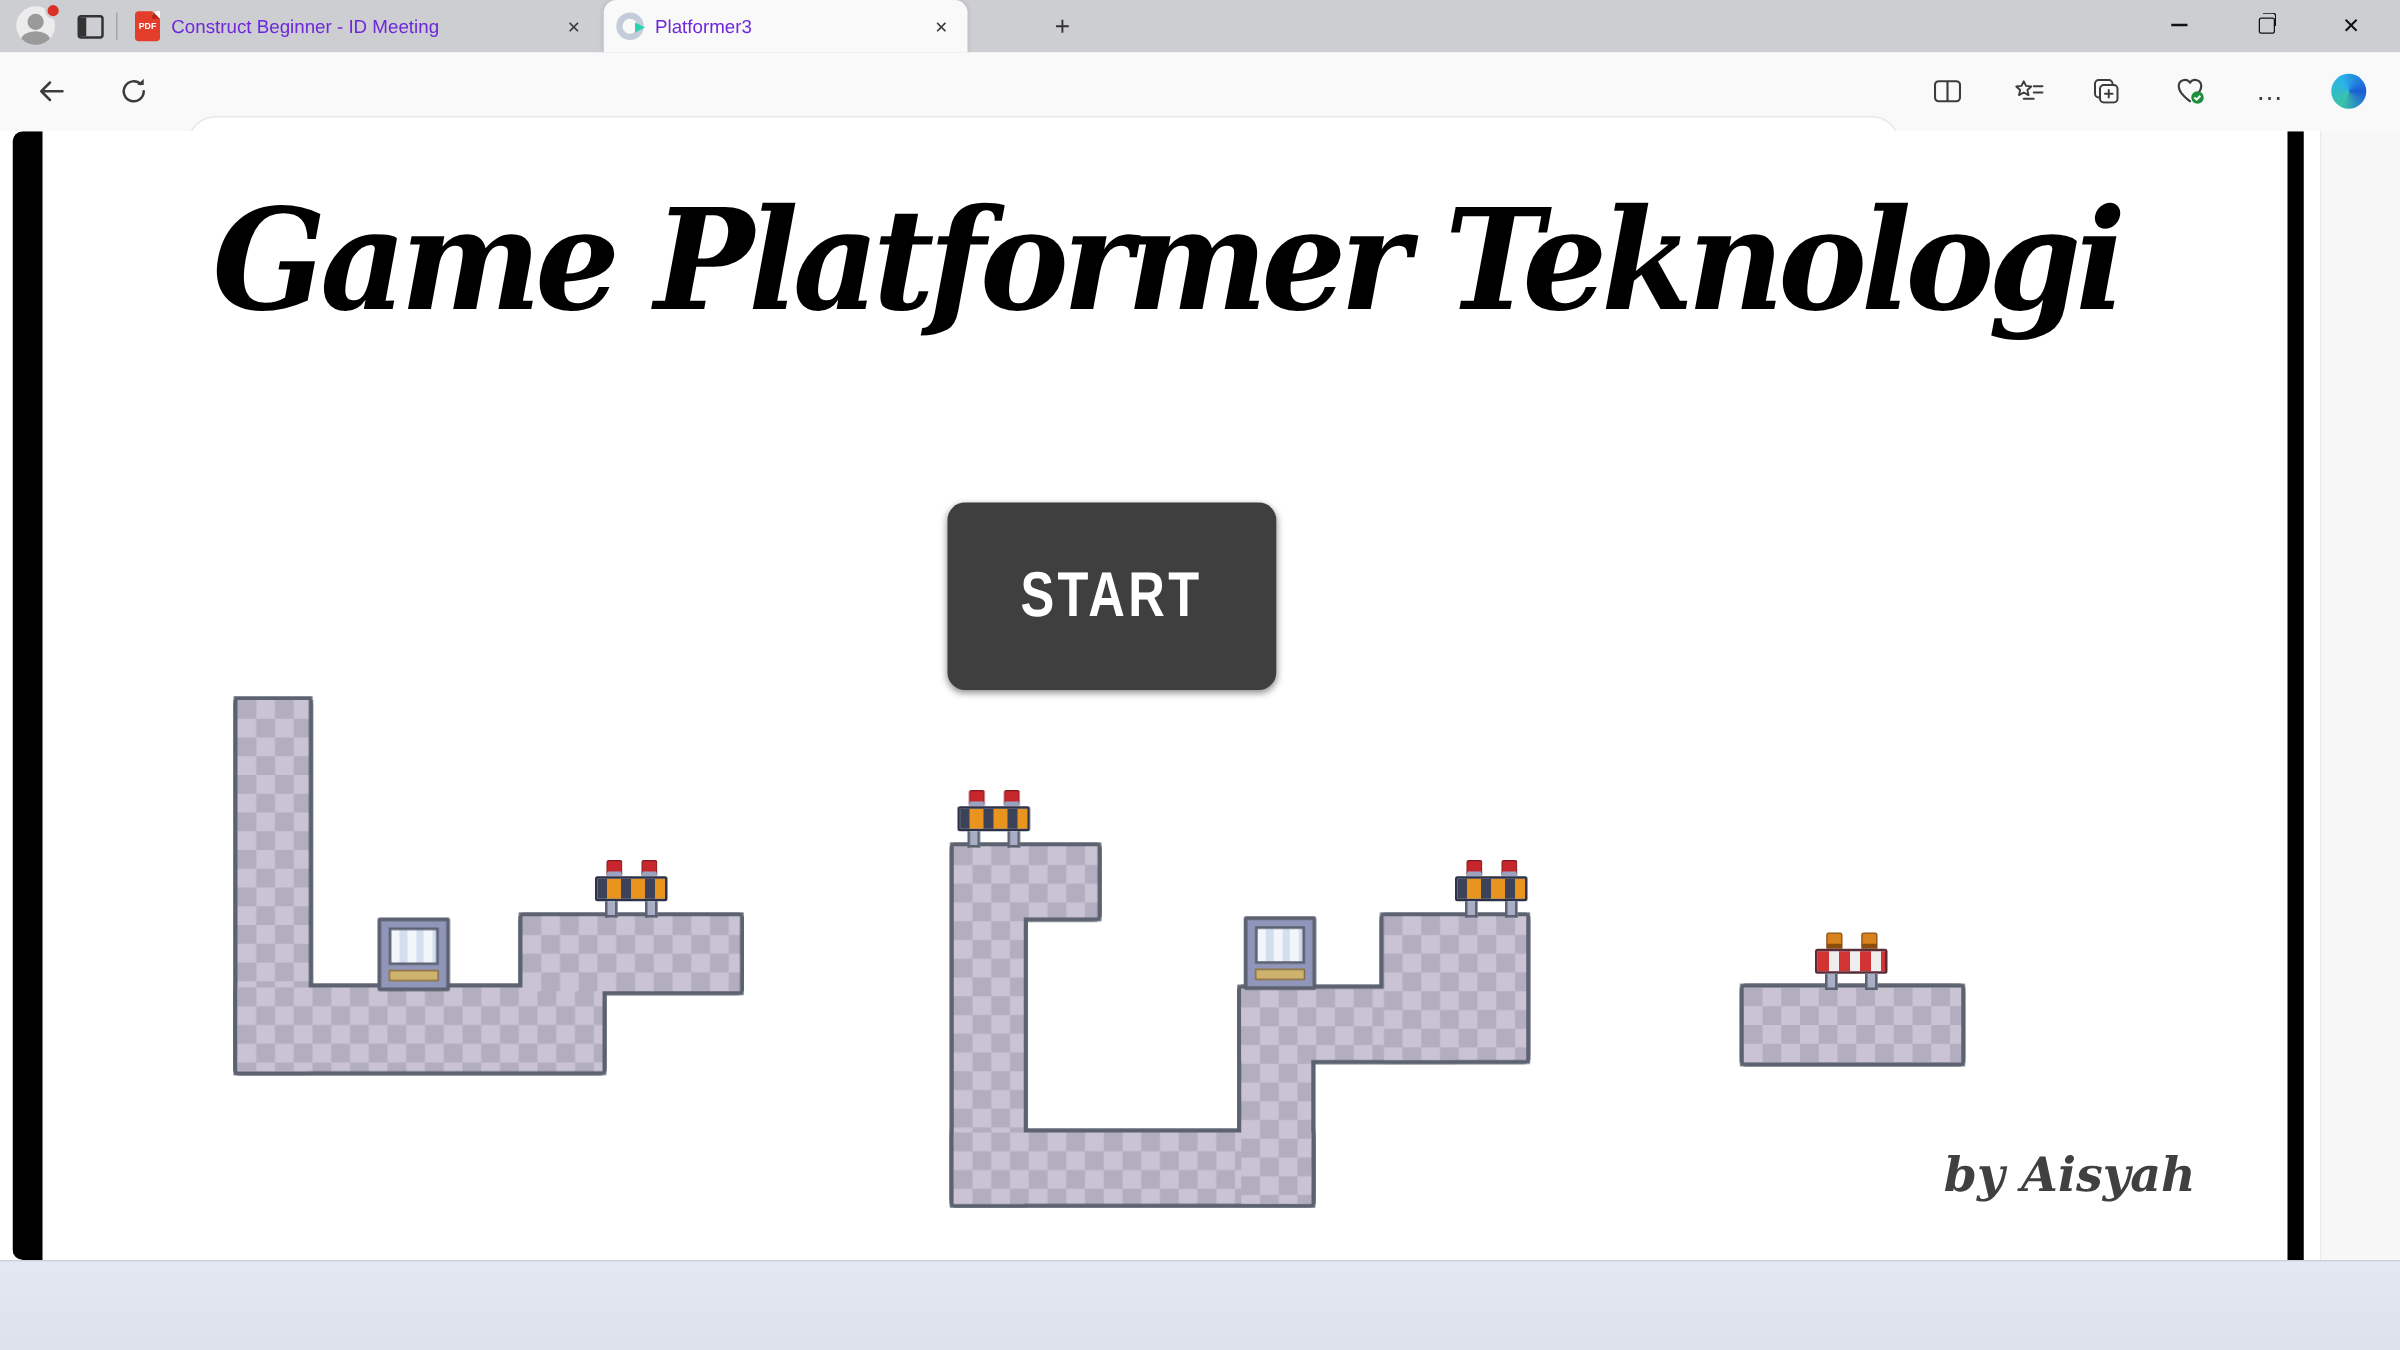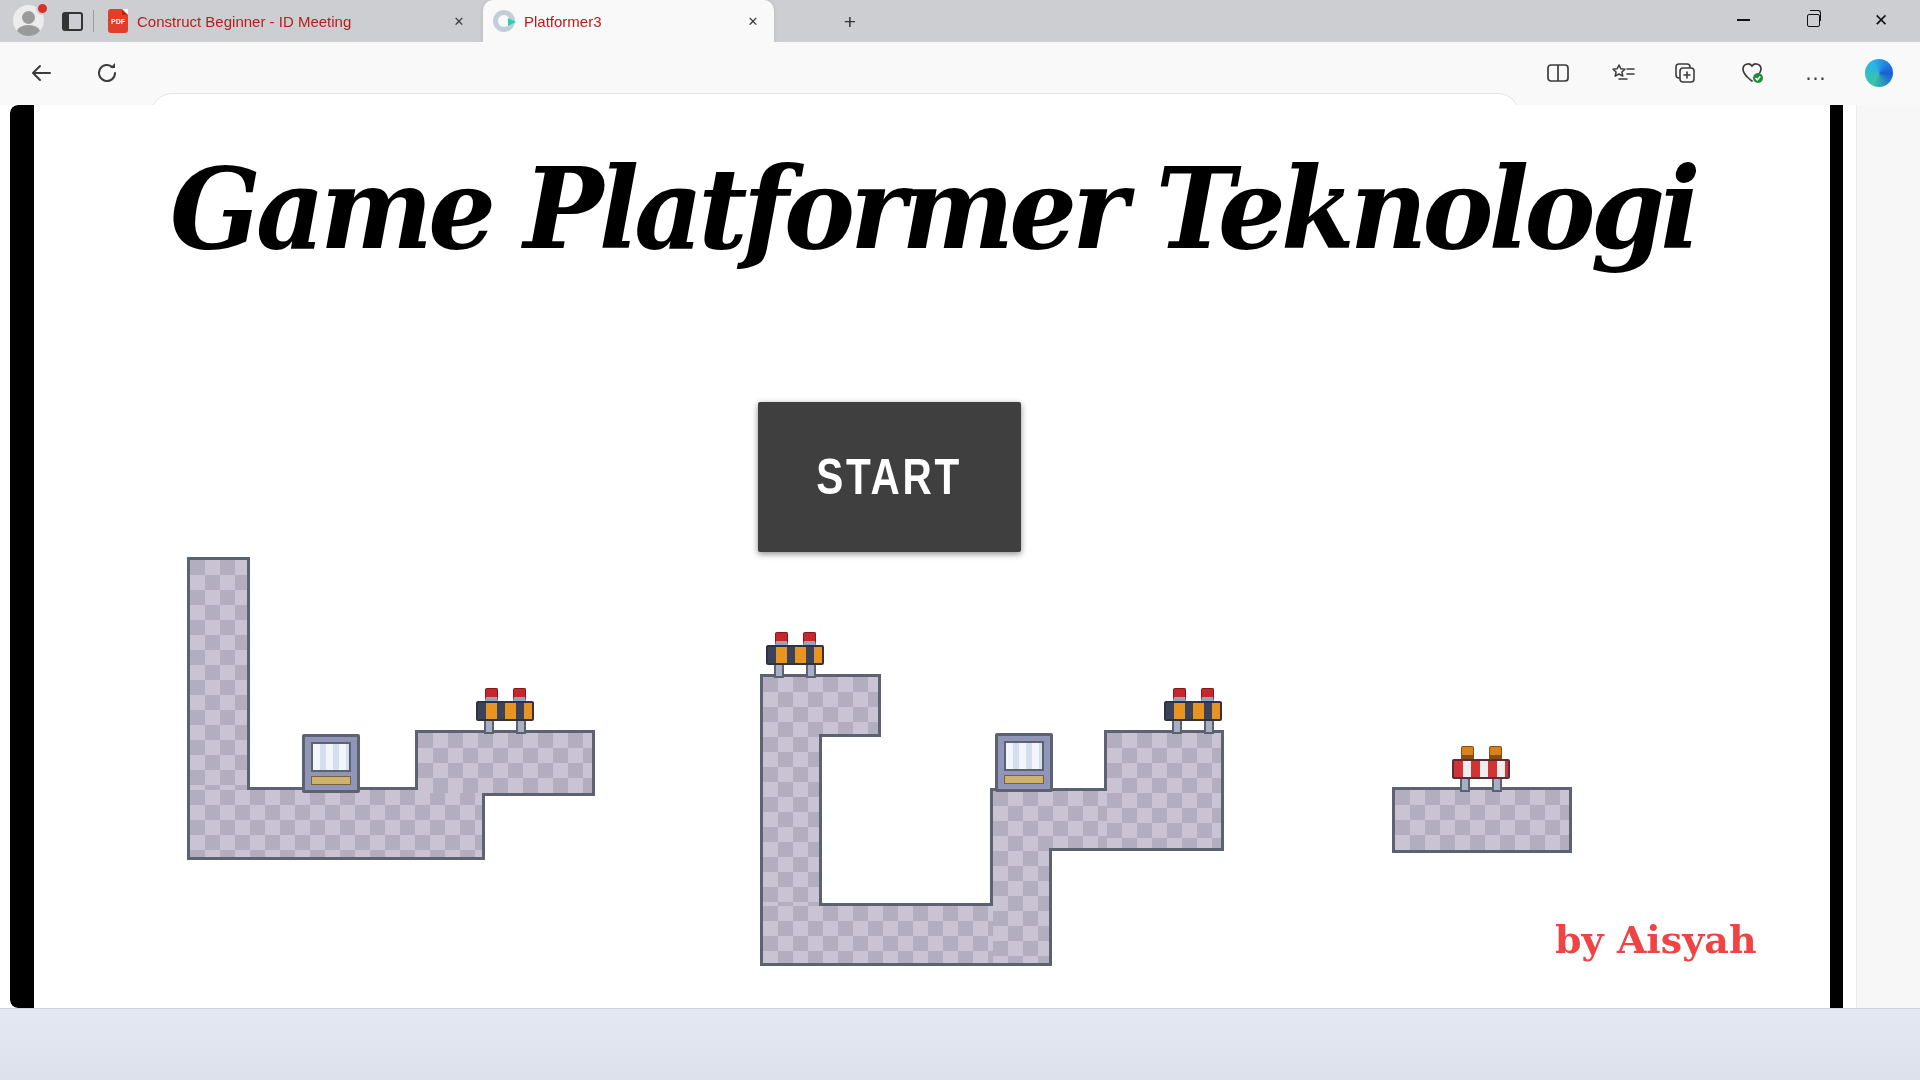--- a/index.html
+++ b/index.html
@@ -14,21 +14,21 @@
   #avatar .head{position:absolute;left:9px;top:6px;width:13px;height:13px;border-radius:50%;background:#9a9a9a}
   #avatar .body{position:absolute;left:4px;top:20px;width:23px;height:14px;border-radius:50%;background:#9a9a9a}
   #avatar-dot{left:36px;top:2px;width:9px;height:9px;border-radius:50%;background:#d93025;border:2px solid #cdced1}
   #tab-actions{left:60px;top:9px;width:24px;height:24px}
   .pane-icon{width:17px;height:15px;border:2px solid #333;border-radius:3px;position:relative}
   .pane-icon::before{content:"";position:absolute;left:0;top:0;bottom:0;width:5px;background:#333}
   .tab-divider{left:93px;top:10px;width:1px;height:22px;background:#9a9b9e}
   .tab{top:0;height:42px;display:flex;align-items:center;gap:9px;padding:0 10px;box-sizing:border-box}
   #tab1{left:98px;width:382px}
   #tab2{left:483px;width:291px;background:#f9f9fa;border-radius:10px 10px 0 0;box-shadow:0 0 4px rgba(0,0,0,.12)}
-  .tab-title{font-size:15px;color:#b91c1c;white-space:nowrap;overflow:hidden;flex:1}
+  .tab-title{font-size:15px;color:#6d28d9;white-space:nowrap;overflow:hidden;flex:1}
   #tab1 .tab-title{-webkit-mask-image:linear-gradient(90deg,#000 82%,transparent 98%);mask-image:linear-gradient(90deg,#000 82%,transparent 98%)}
   .tab-close{width:22px;height:22px;border-radius:4px;font-size:13px;color:#3a3a3a;flex:none}
   .pdf-ic{width:20px;height:24px;background:#e33e2b;border-radius:3px;color:#fff;font-size:7px;font-weight:bold;flex:none;position:relative}
   .pdf-ic::after{content:"";position:absolute;right:0;top:0;border:3px solid #fff;border-left-color:#b82617;border-bottom-color:#b82617}
   .construct-ic{width:22px;height:22px;border-radius:50%;background:#c3cdd9;flex:none;position:relative}
   .construct-ic::before{content:"";position:absolute;left:5px;top:5px;width:12px;height:12px;border-radius:50%;background:#f9f9fa}
   .construct-ic::after{content:"";position:absolute;right:-1px;top:8px;border-left:8px solid #29d3b0;border-top:4px solid transparent;border-bottom:4px solid transparent}
   #new-tab{left:836px;top:8px;width:28px;height:28px;font-size:21px;color:#333;border-radius:6px}
   .winbtn{top:0;width:46px;height:40px}
   #win-min{left:1720px}#win-max{left:1790px}#win-close{left:1858px;font-size:17px;color:#111}
@@ -53,24 +53,24 @@
   #sidebar{left:1856px;top:105px;width:64px;height:903px;background:#f7f7f8;border-left:1px solid #ebebee}
   .copilot-ic{border-radius:50%;background:conic-gradient(from 210deg,#3ac4a8,#2bb3e8,#1b5cd6,#3ac4a8)}
 
   
   #viewport{left:10px;top:105px;width:1846px;height:903px;background:#fff;border-radius:8px 0 0 8px;overflow:hidden}
   .blackbar{top:0;height:903px;background:#000}
   #bar-l{left:0;width:24px;border-radius:8px 0 0 8px}
   #bar-r{left:1820px;width:13px}
   #game-title{left:0;top:38px;width:1846px;text-align:center;font-family:"DejaVu Serif",serif;font-style:italic;font-weight:bold;
               font-size:112px;letter-spacing:-5px;color:#000;transform:scaleX(.95);white-space:nowrap}
-  #start-btn{left:748px;top:297px;width:263px;height:150px;background:#3f3f3f;border-radius:2px;box-shadow:0 2px 6px rgba(0,0,0,.45);
+  #start-btn{left:748px;top:297px;width:263px;height:150px;background:#3f3f3f;border-radius:14px;box-shadow:0 2px 6px rgba(0,0,0,.45);
              color:#fff;font-size:44px;font-weight:bold;letter-spacing:3px;display:flex;align-items:center;justify-content:center;cursor:pointer}
   #start-btn span{transform:scale(.92,1.15)}
-  #credit{left:1545px;top:812px;width:280px;font-family:"DejaVu Serif",serif;font-weight:bold;font-size:38px;color:#ef4444}
+  #credit{left:1545px;top:812px;width:280px;font-family:"DejaVu Serif",serif;font-style:italic;font-weight:bold;font-size:38px;color:#404040}
 
   .struct{filter:drop-shadow(3px 0 0 #5c6270) drop-shadow(-3px 0 0 #5c6270) drop-shadow(0 3px 0 #5c6270) drop-shadow(0 -3px 0 #5c6270)}
   .t{position:absolute;background:repeating-conic-gradient(#c9c3d4 0% 25%,#b3adc0 0% 50%);background-size:30px 30px}
 
   .door{width:58px;height:59px;background:#9096ba;border:3px solid #5c6270;box-sizing:border-box;border-radius:2px}
   .door .panel{margin:5px 6px 0;height:26px;background:repeating-linear-gradient(90deg,#f2f6fa 0 7px,#d4deee 7px 13px);border:2px solid #5c6270}
   .door .dbar{margin:4px 6px 0;height:7px;background:#cdb36e;border:1px solid #7c6037}
 
   .barrier{width:58px;display:flex;flex-direction:column;align-items:center}
   .b-lights{display:flex;gap:15px;height:13px}

